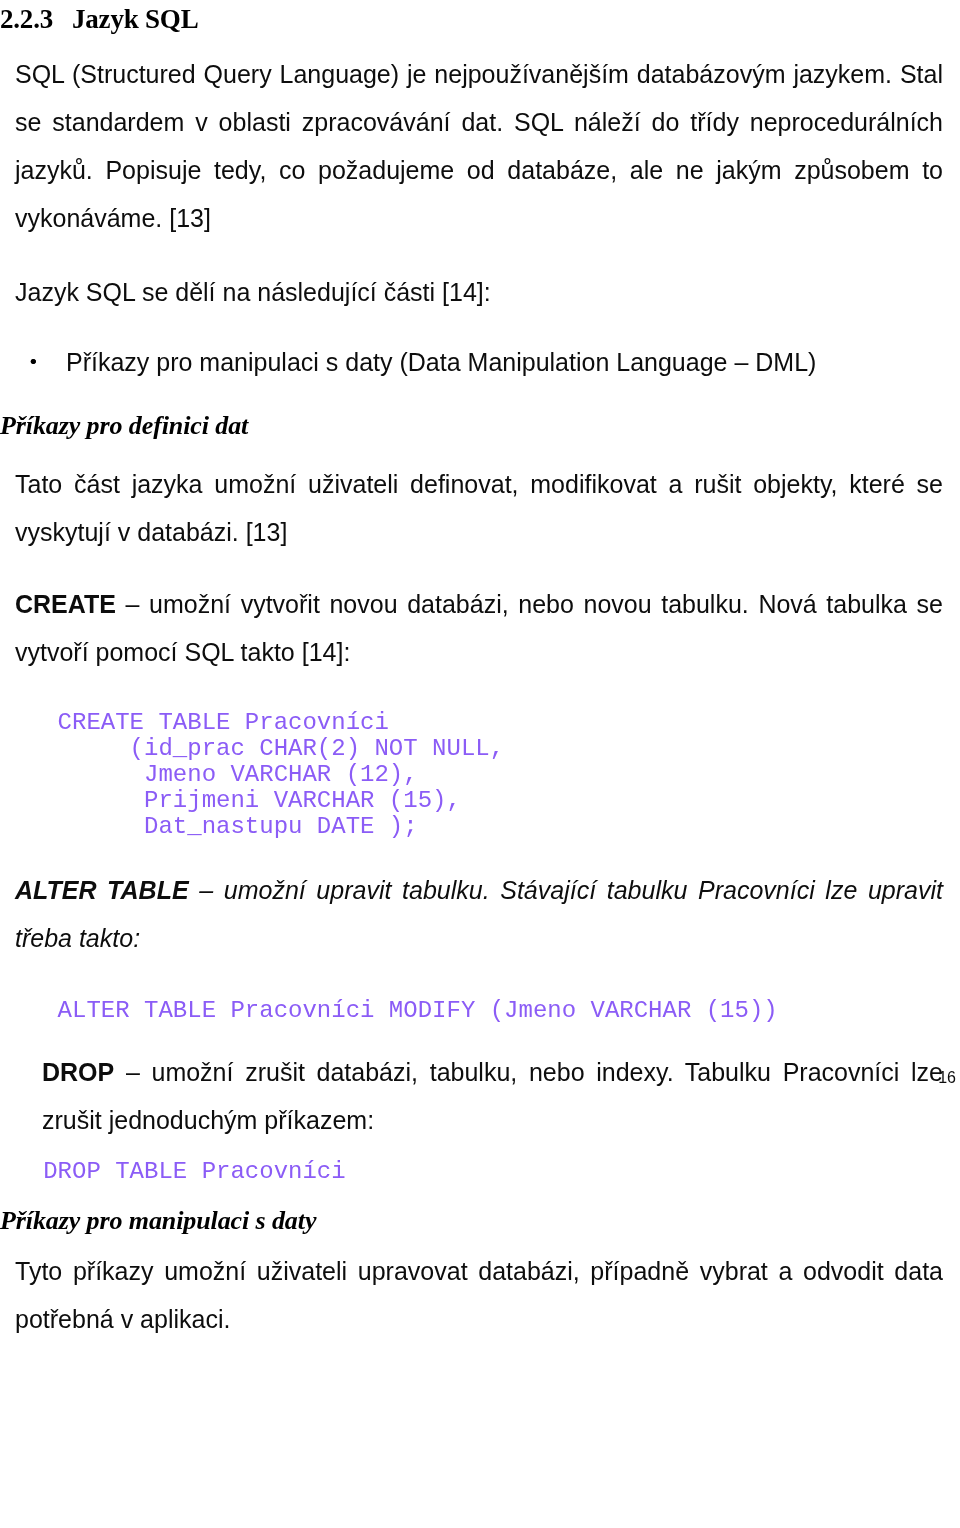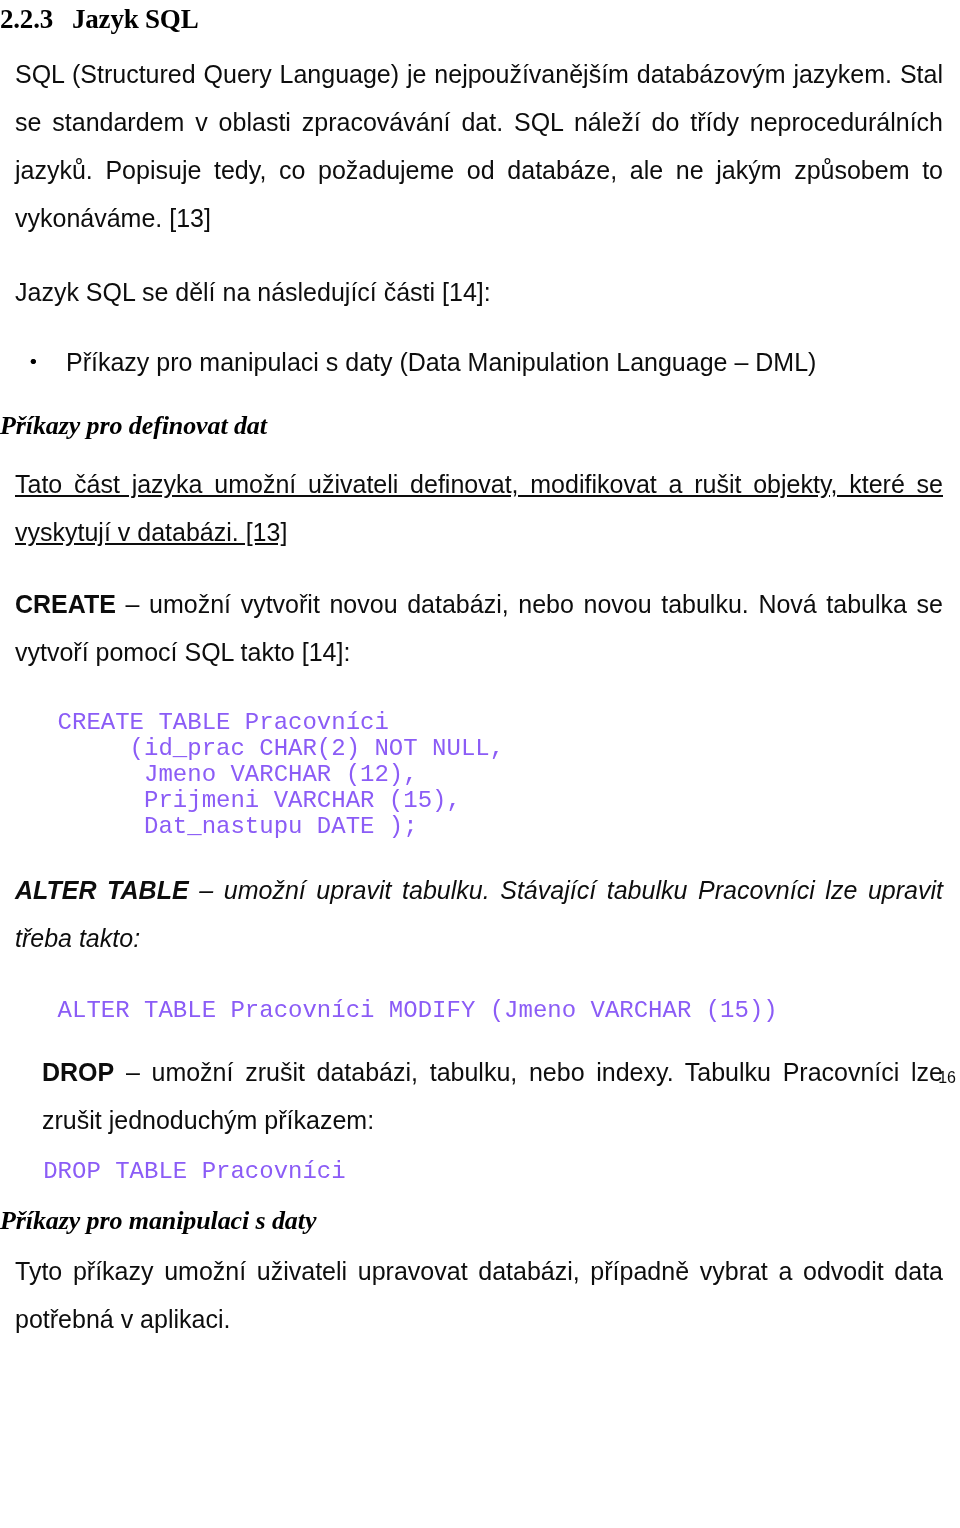--- a/index.html
+++ b/index.html
@@ -56,21 +56,21 @@
     text-justify: inter-word;
     margin: 15px;
     color: #0d0d0d;
   }
   .para.left {
     text-align: left;
   }
 
   .sp-intro   { margin-top: 14px; }
   .sp-parts   { margin-top: 26px; }
-  .sp-after-bullets { margin-top: 16px; text-decoration: underline; }
+  .sp-after-bullets { margin-top: 16px; }
   .sp-create  { margin-top: 24px; }
   .sp-alter   { margin-top: 26px; font-style: italic; }
   .sp-drop    { margin-top: 24px; padding-left: 27px; }
   .sp-manip   { margin-top: 8px; }
 
   
   .bullets {
     list-style: none;
     margin: 22px 0 0 0;
     padding: 0;
@@ -148,21 +148,21 @@
 
     <p class="para sp-intro">SQL (Structured Query Language) je nejpoužívanějším databázovým jazykem. Stal se standardem v oblasti zpracovávání dat. SQL náleží do třídy neprocedurálních jazyků. Popisuje tedy, co požadujeme od databáze, ale ne jakým způsobem to vykonáváme. [13]</p>
 
     <p class="para left sp-parts">Jazyk SQL se dělí na následující části [14]:</p>
 
     <ul class="bullets">
       <li><span class="dot">•</span></li>
       <li><span class="dot">•</span><span>Příkazy pro manipulaci s daty (Data Manipulation Language – DML)</span></li>
     </ul>
 
-    <h3 class="sub-heading sp-defhead">Příkazy pro definovat dat</h3>
+    <h3 class="sub-heading sp-defhead">Příkazy pro definici dat</h3>
 
     <p class="para sp-after-bullets">Tato část jazyka umožní uživateli definovat, modifikovat a rušit objekty, které se vyskytují v databázi. [13]</p>
 
     <p class="para sp-create"><span class="kw">CREATE</span><span> – umožní vytvořit novou databázi, nebo novou tabulku. Nová tabulka se vytvoří pomocí SQL takto [14]:</span></p>
 
     <pre class="code code-create">    CREATE TABLE Pracovníci
          (id_prac CHAR(2) NOT NULL,
           Jmeno VARCHAR (12),
           Prijmeni VARCHAR (15),
           Dat_nastupu DATE );</pre>

